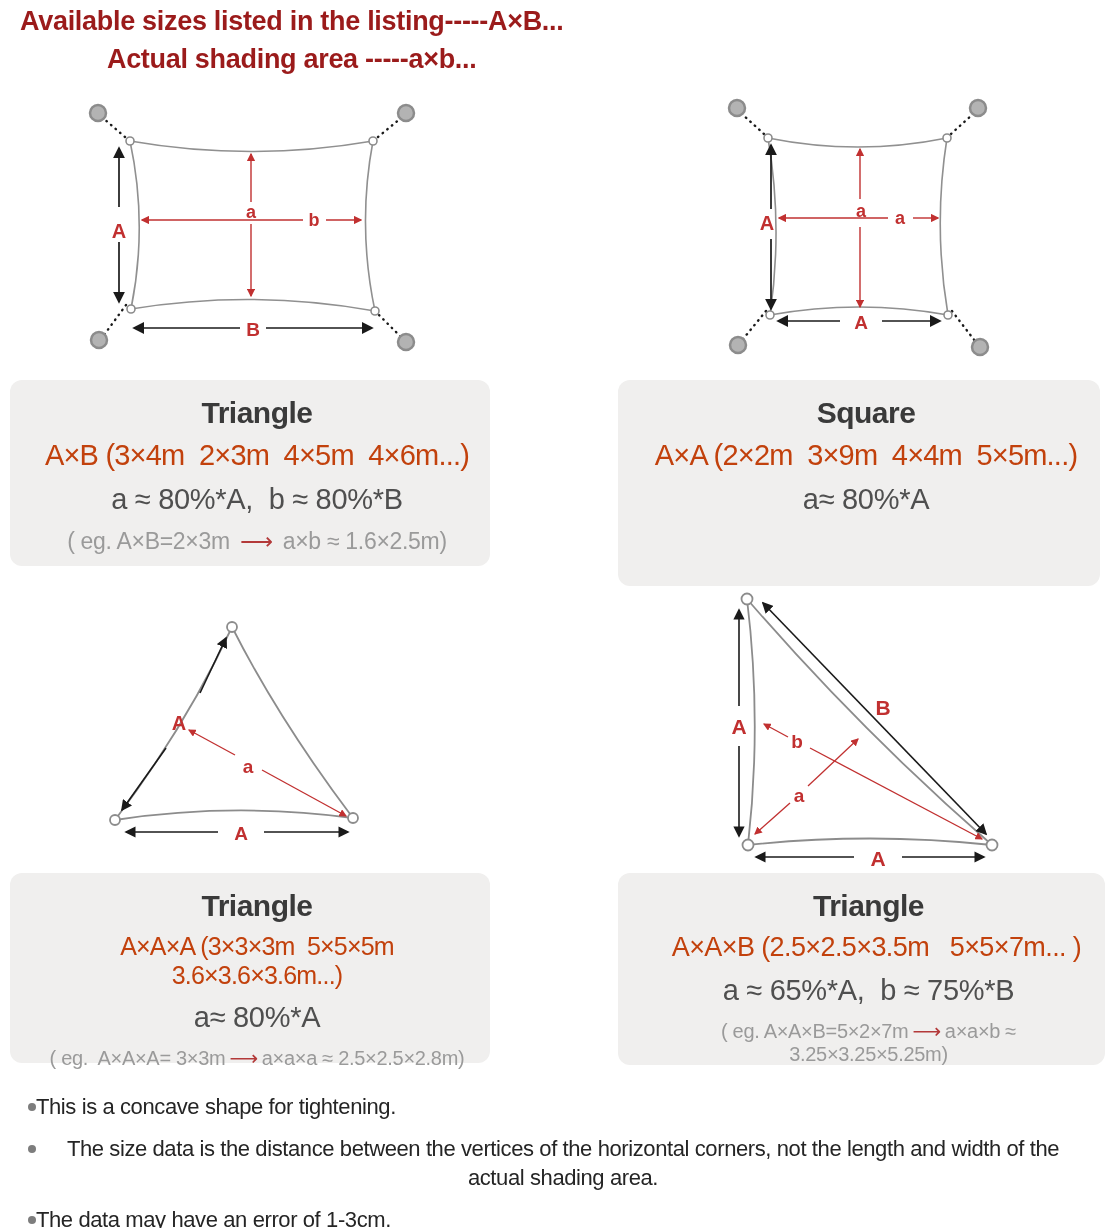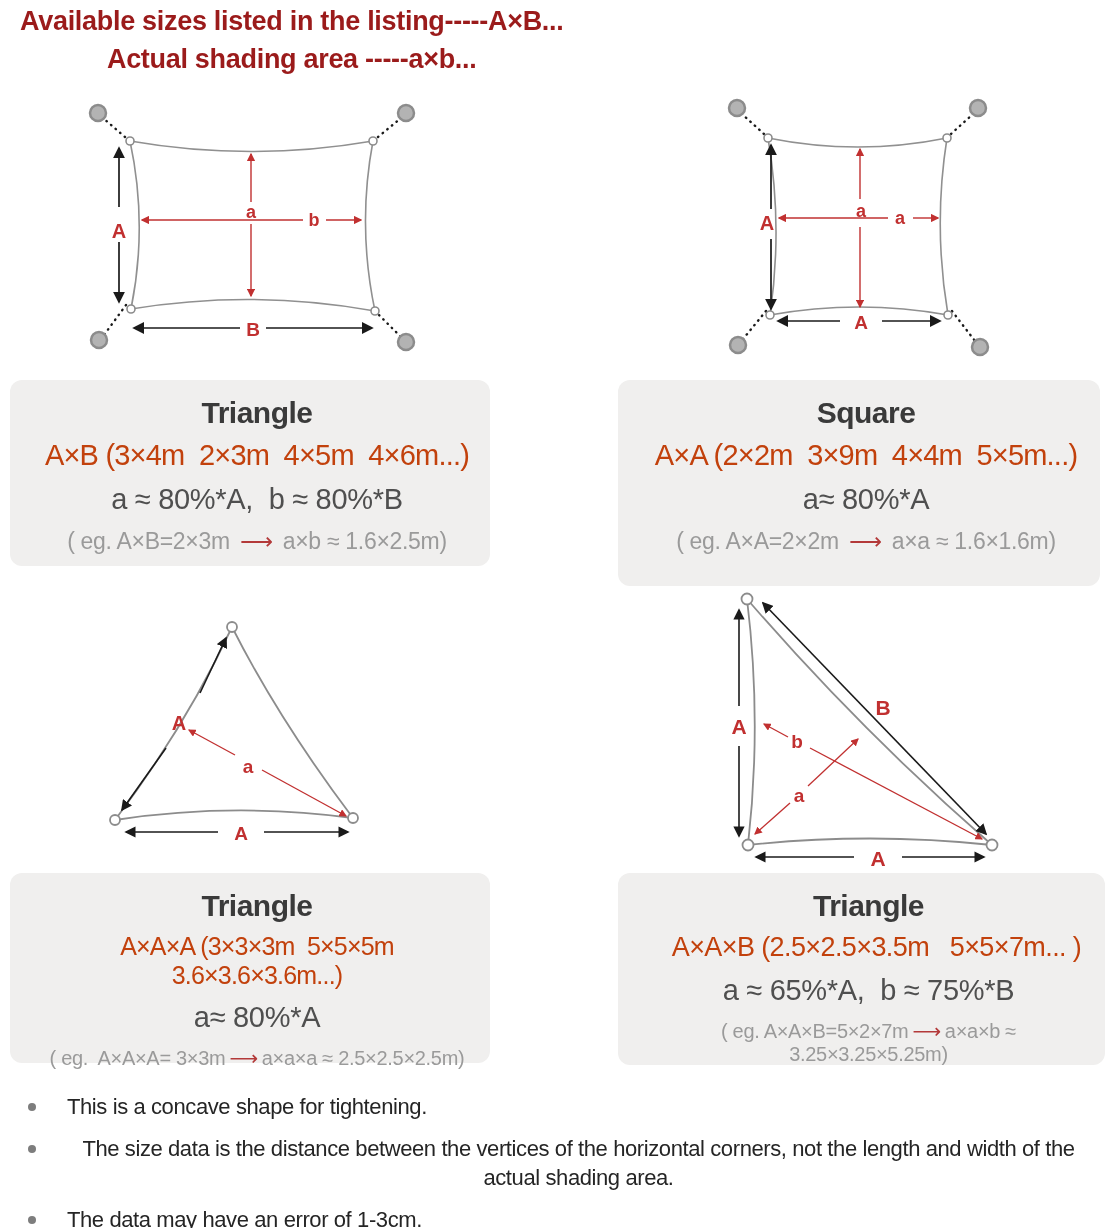--- a/index.html
+++ b/index.html
@@ -22,21 +22,21 @@
   .card-title { font-size:30px; font-weight:700; color:#3a3a3a; letter-spacing:-0.5px; margin-bottom:9px; }
   .card-sizes { font-size:29px; color:#c2410c; letter-spacing:-0.8px; margin-bottom:11px; }
   .card-formula { font-size:29px; color:#4f4f4f; letter-spacing:-0.3px; margin-bottom:12px; }
   .card-example { font-size:23px; color:#9a9a9a; letter-spacing:-0.3px; }
   .card--tri-eq .card-sizes { font-size:25px; letter-spacing:-0.8px; }
   .card--tri-eq .card-example, .card--tri-rt .card-example { font-size:20px; }
   .card--tri-rt .card-sizes { font-size:27px; letter-spacing:-0.6px;margin-left:16px; }
   .arrow { color:#b33939; font-family:"DejaVu Sans", sans-serif; padding:0 4px; }
 
   .notes { position:absolute; left:28px; top:1092px; width:1062px; list-style:none; }
-  .note { display:flex; gap:31px; margin-bottom:13px; align-items:flex-start; }
+  .note { display:flex; gap:0; margin-bottom:13px; align-items:flex-start; }
   .note .dot { width:8px; height:8px; border-radius:50%; background:#7d7d7d; flex:0 0 auto; margin-top:11px; }
   .note .txt { font-size:22px; color:#252525; line-height:1.32; letter-spacing:-0.4px; white-space:pre-wrap; }
 </style>
 </head>
 <body>
 
 <div class="page">
 
   <div class="title">
     <div>Available sizes listed in the listing-----A×B...</div>
@@ -147,21 +147,20 @@
     <div class="card-title">Triangle</div>
     <div class="card-sizes">A×B (3×4m  2×3m  4×5m  4×6m...)</div>
     <div class="card-formula">a ≈ 80%*A,  b ≈ 80%*B</div>
     <div class="card-example"><span>( eg. A×B=2×3m </span><span class="arrow">⟶</span><span> a×b ≈ 1.6×2.5m)</span></div>
   </div>
 
   <div class="card" style="left:618px;top:380px;width:482px;height:206px">
     <div class="card-title">Square</div>
     <div class="card-sizes">A×A (2×2m  3×9m  4×4m  5×5m...)</div>
     <div class="card-formula">a≈ 80%*A</div>
-    <div class="card-example"><span>( eg. A×A=2×2m </span><span class="arrow">⟶</span><span> a×a ≈ 1.6×1.6m)</span></div>
   </div>
 
   <svg class="diagram" style="left:78px;top:598px" width="392" height="260" viewBox="0 0 392 260">
     <defs>
       <marker id="ab3" viewBox="0 0 10 10" refX="8.5" refY="5" markerWidth="7" markerHeight="7" orient="auto-start-reverse">
           <path d="M0 0 L10 5 L0 10 Z" fill="#1a1a1a"></path>
         </marker>
       <marker id="ar3" viewBox="0 0 10 10" refX="8.5" refY="5" markerWidth="6" markerHeight="6" orient="auto-start-reverse">
           <path d="M0 0 L10 5 L0 10 Z" fill="#c13030"></path>
         </marker>
@@ -225,21 +224,21 @@
       <line x1="162" y1="215" x2="127" y2="246" marker-end="url(#ar4)"></line>
       <line x1="180" y1="198" x2="230" y2="151" marker-end="url(#ar4)"></line>
     </g>
     <text class="lbl" x="171" y="207" font-size="19" text-anchor="middle" dominant-baseline="central">a</text>
   </svg>
 
   <div class="card card--tri-eq" style="left:10px;top:873px;width:480px;height:190px">
     <div class="card-title">Triangle</div>
     <div class="card-sizes">A×A×A (3×3×3m  5×5×5m  3.6×3.6×3.6m...)</div>
     <div class="card-formula">a≈ 80%*A</div>
-    <div class="card-example"><span>( eg.  A×A×A= 3×3m</span><span class="arrow">⟶</span><span>a×a×a ≈ 2.5×2.5×2.5m)</span></div>
+    <div class="card-example"><span>( eg.  A×A×A= 3×3m</span><span class="arrow">⟶</span><span>a×a×a ≈ 2.5×2.5×2.8m)</span></div>
   </div>
 
   <div class="card card--tri-rt" style="left:618px;top:873px;width:487px;height:192px">
     <div class="card-title">Triangle</div>
     <div class="card-sizes">A×A×B (2.5×2.5×3.5m   5×5×7m... )</div>
     <div class="card-formula">a ≈ 65%*A,  b ≈ 75%*B</div>
     <div class="card-example"><span>( eg. A×A×B=5×2×7m</span><span class="arrow">⟶</span><span>a×a×b ≈ 3.25×3.25×5.25m)</span></div>
   </div>
 
   <ul class="notes">

